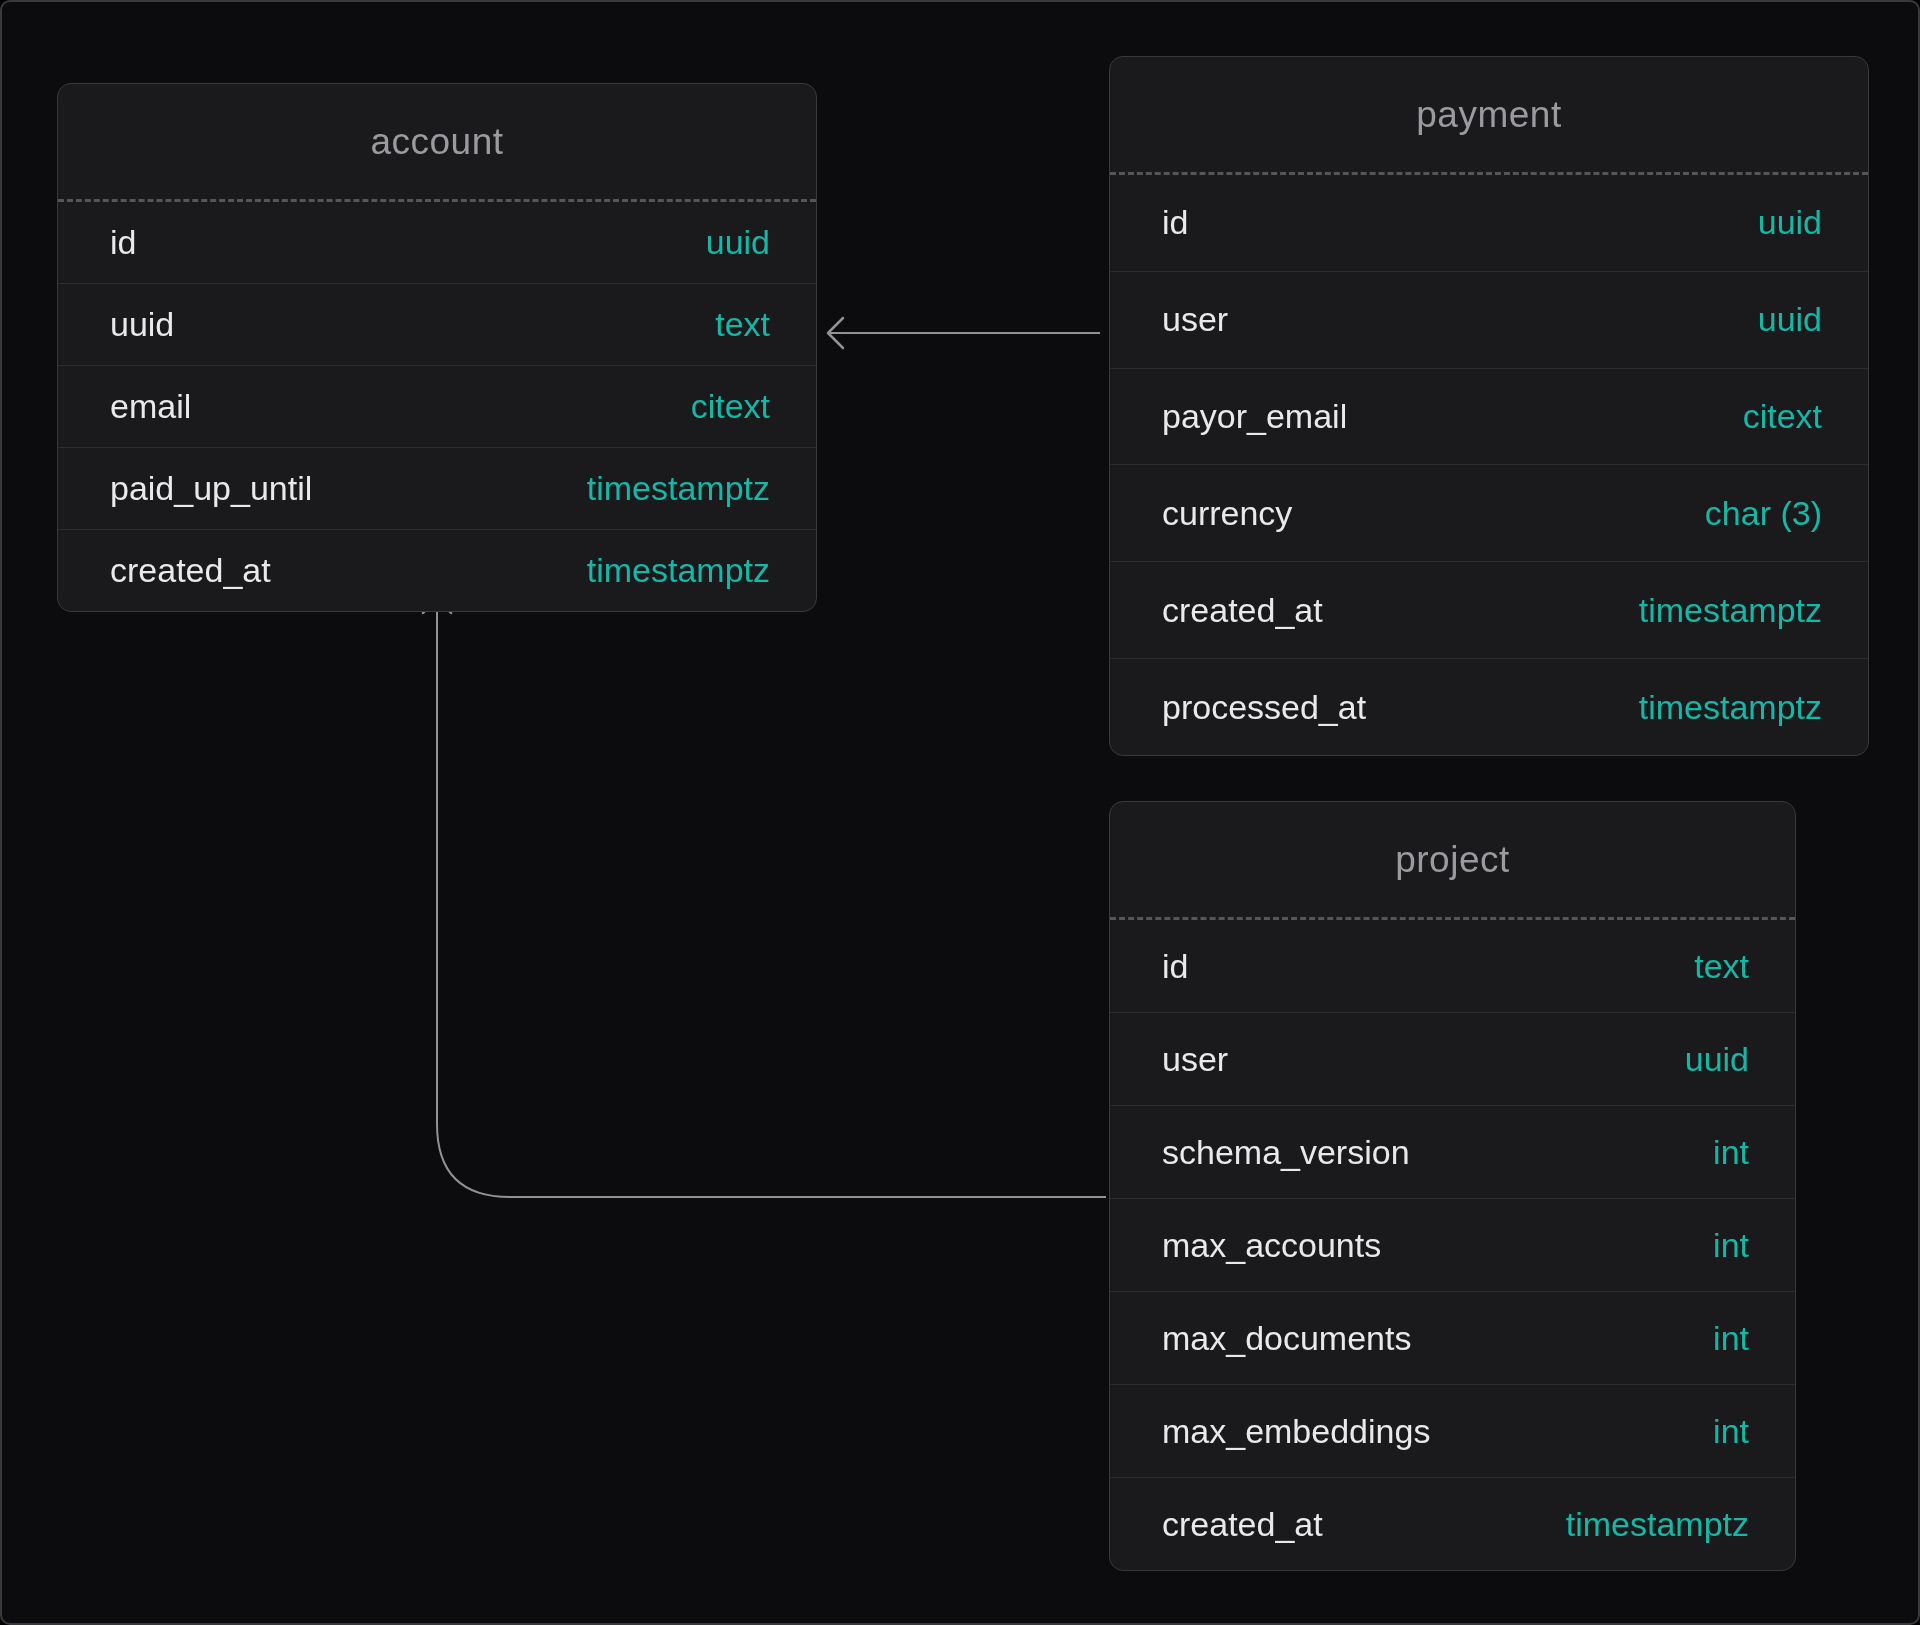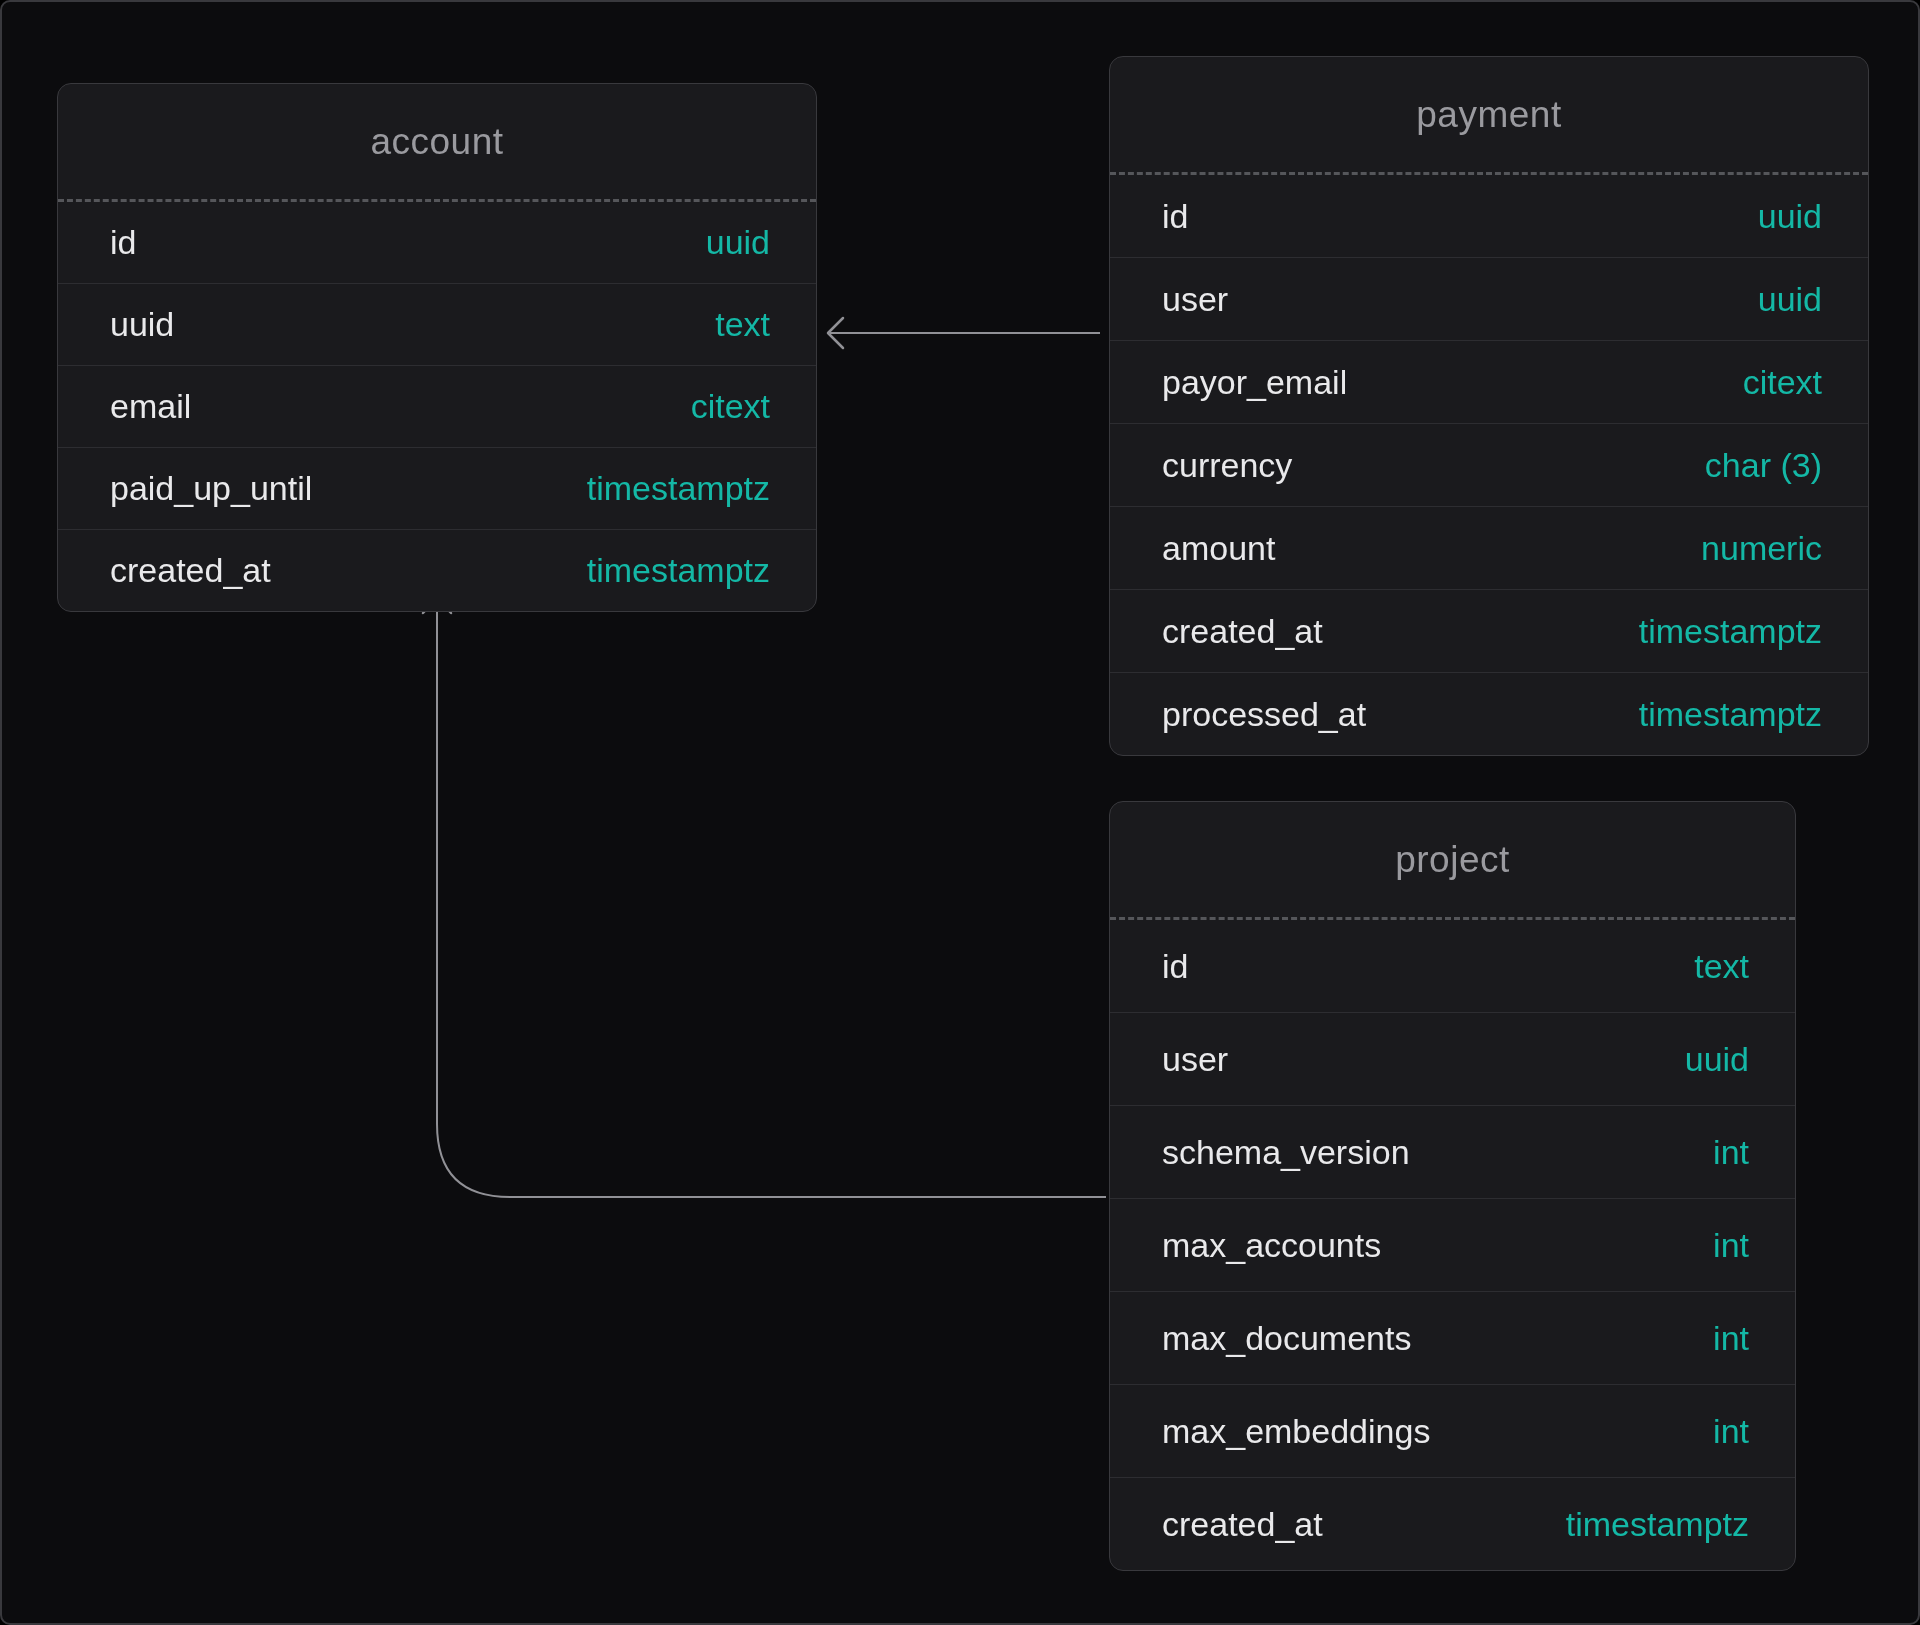--- a/index.html
+++ b/index.html
@@ -145,24 +145,20 @@
   </div>
         <div class="col-row">
     <span class="col-name">payor_email</span>
     <span class="col-type">citext</span>
   </div>
         <div class="col-row">
     <span class="col-name">currency</span>
     <span class="col-type">char (3)</span>
   </div>
         <div class="col-row">
-    <span class="col-name">amount</span>
-    <span class="col-type">numeric</span>
-  </div>
-        <div class="col-row">
     <span class="col-name">created_at</span>
     <span class="col-type">timestamptz</span>
   </div>
         <div class="col-row">
     <span class="col-name">processed_at</span>
     <span class="col-type">timestamptz</span>
   </div>
       </div>
   </div>
     <div class="table-node" style="left: 1107px; top: 799px; width: 687px; height: 770px;">

